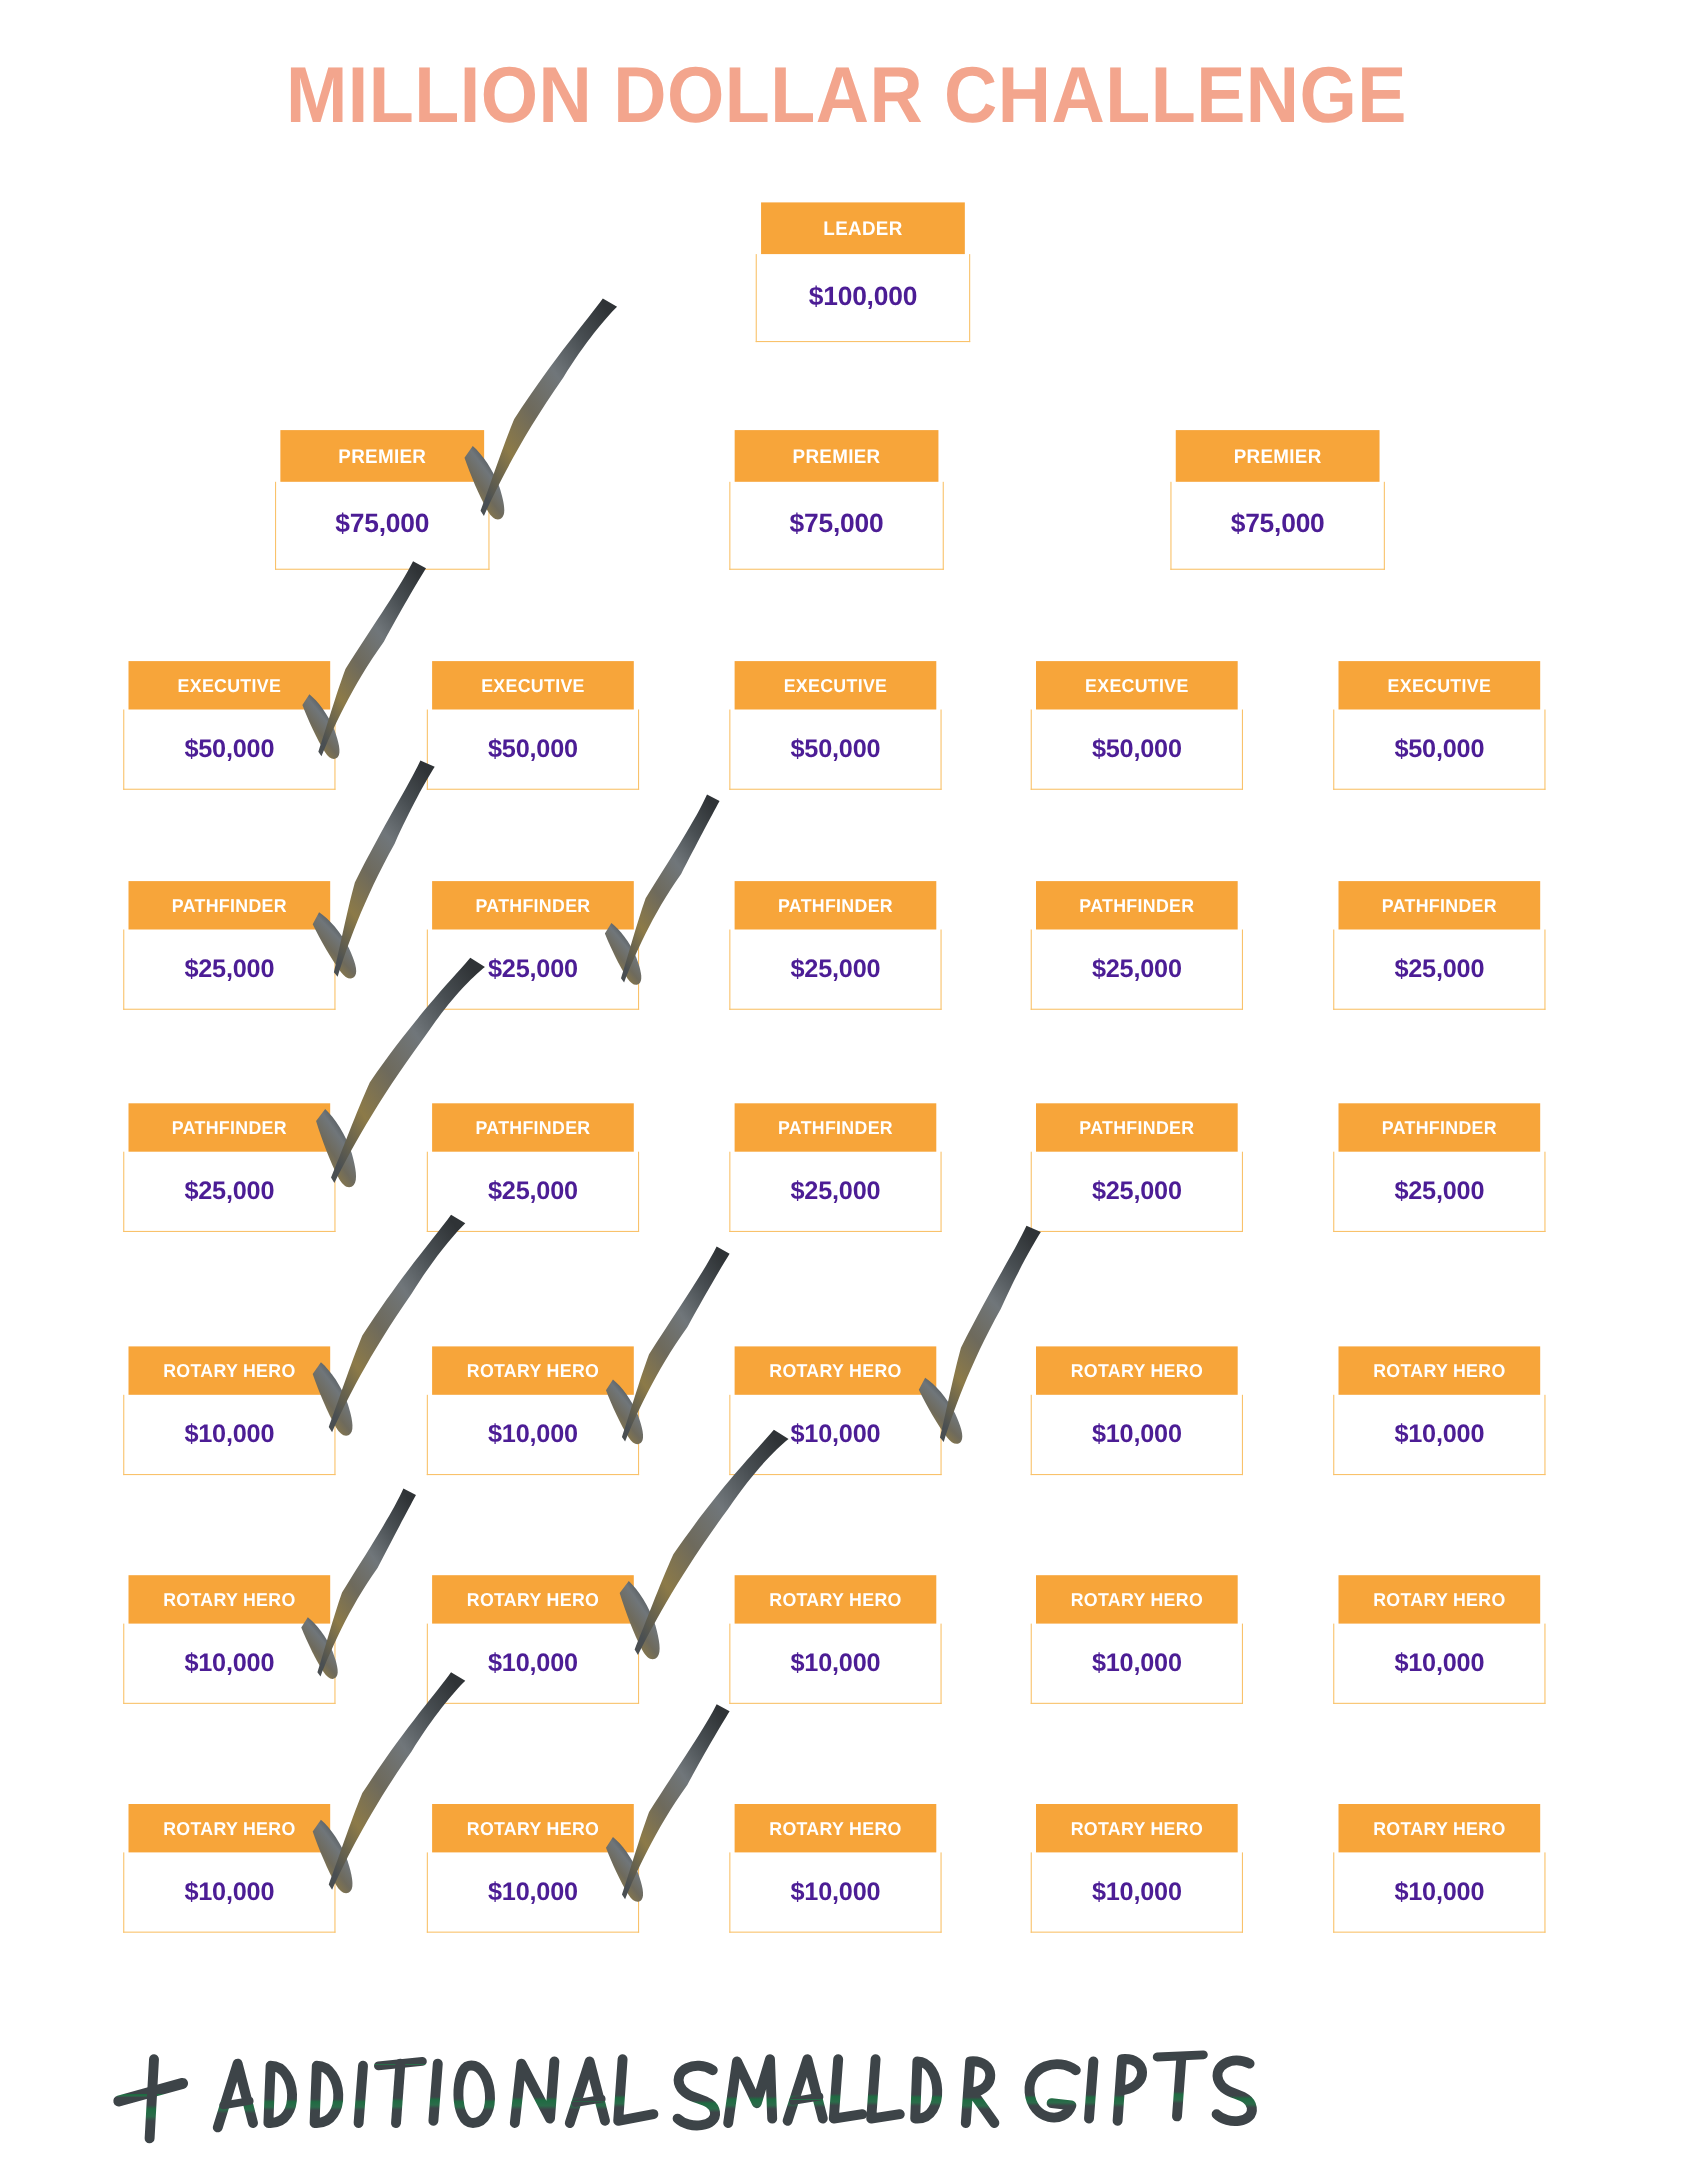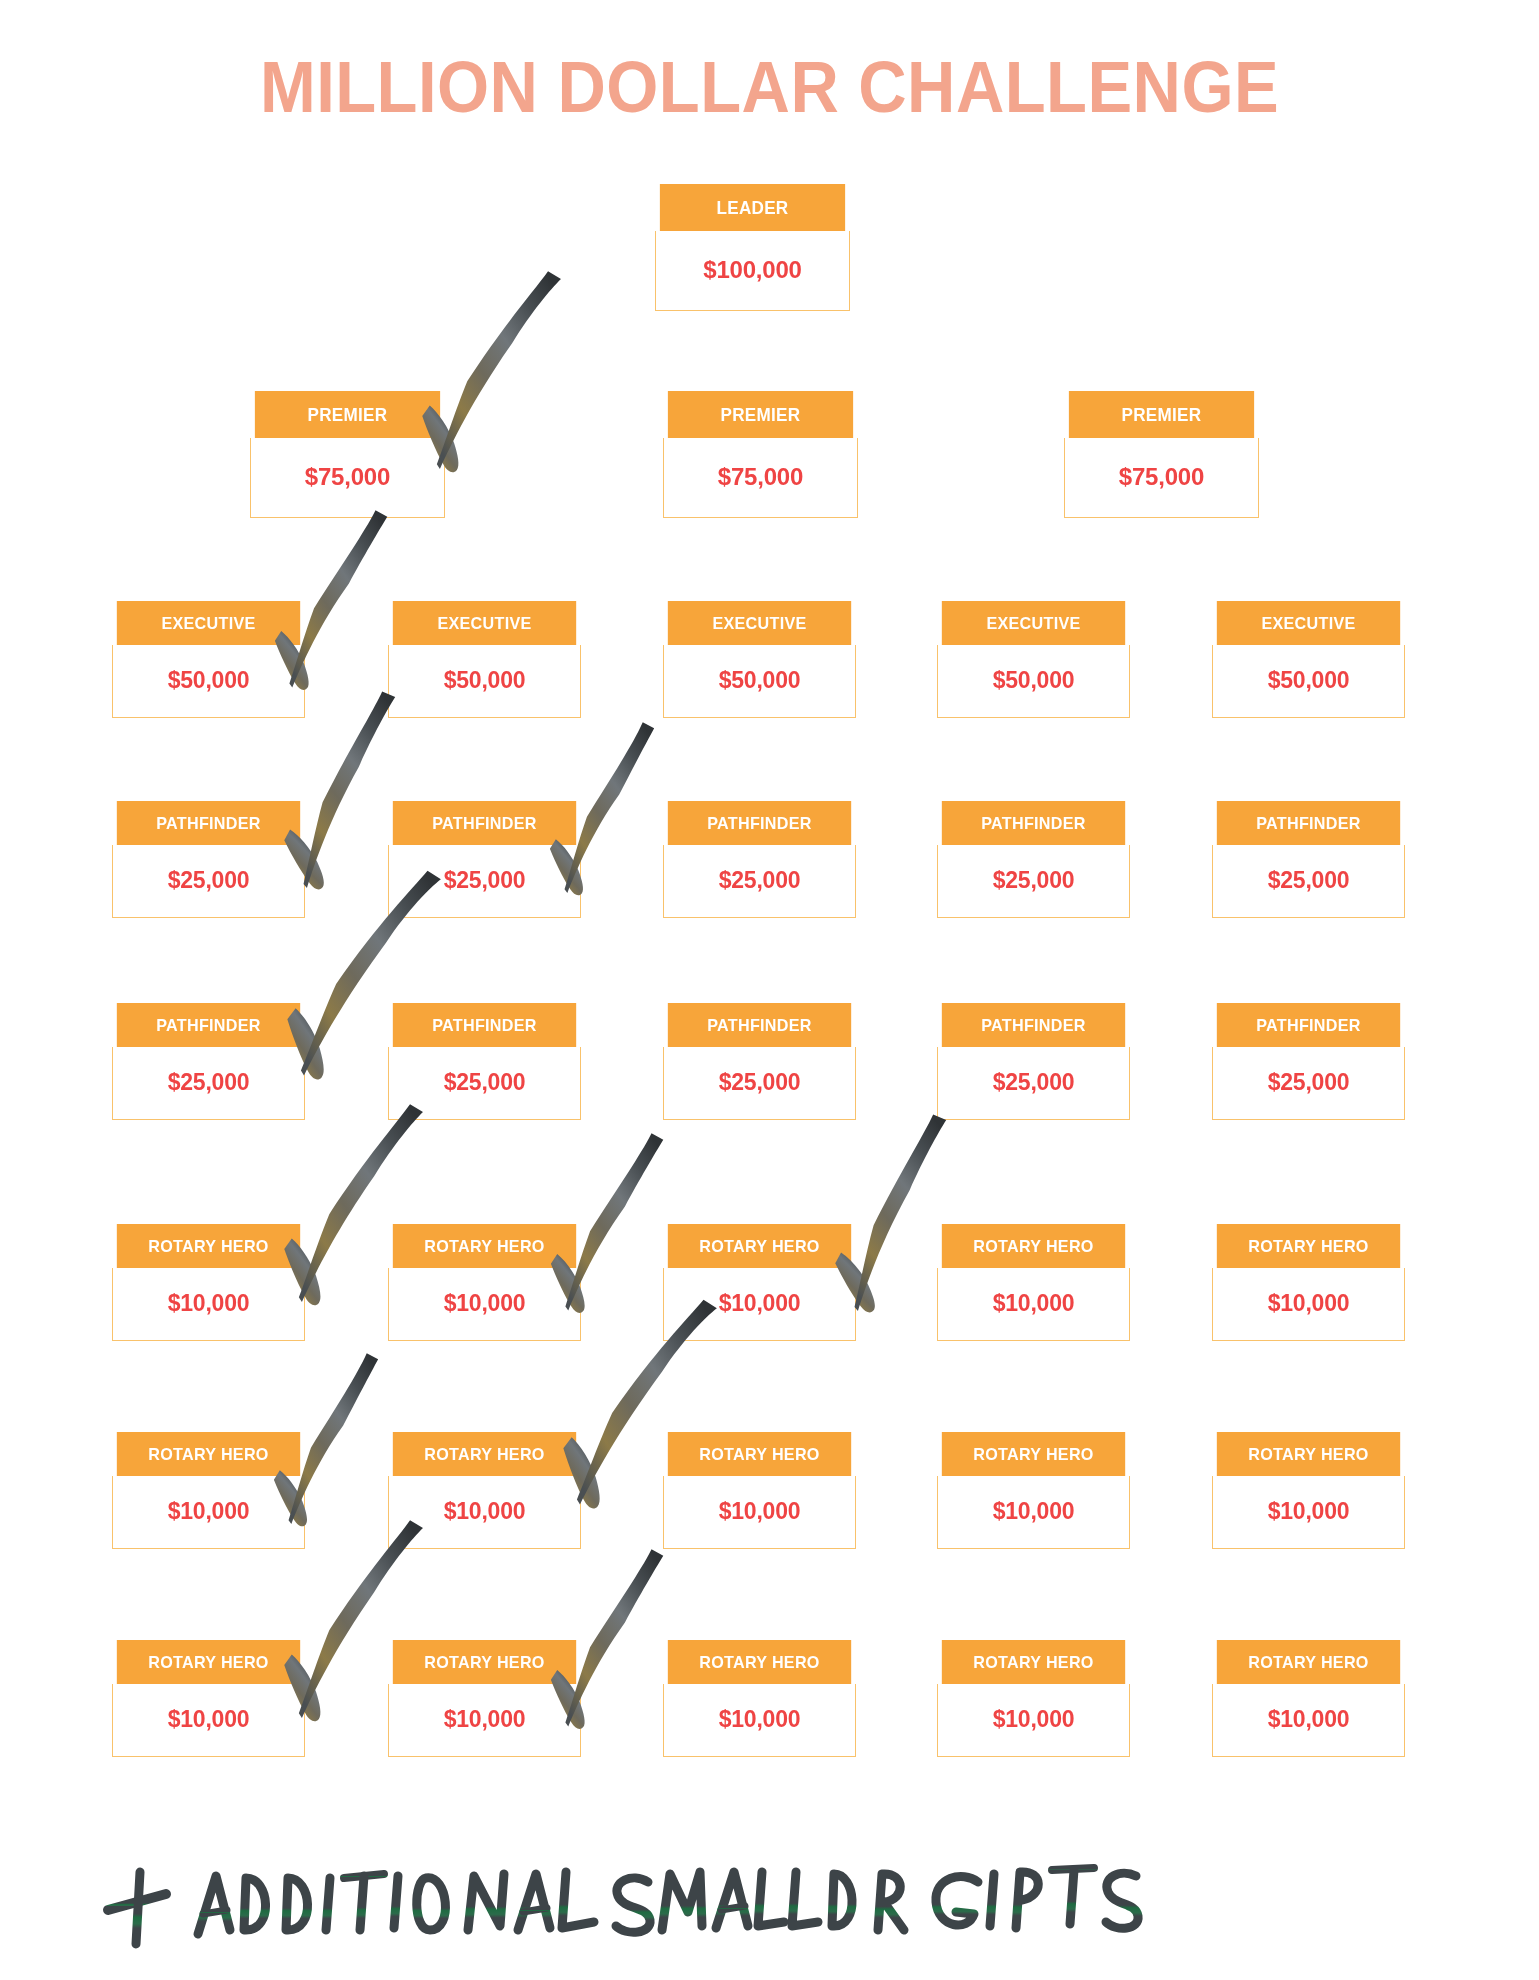--- a/index.html
+++ b/index.html
@@ -55,21 +55,21 @@
     overflow: hidden;
   }
   .card-body {
     background: #ffffff;
     border: 1.5px solid #f9c26b;
     border-top: none;
     text-align: center;
     font-family: "Liberation Sans", sans-serif;
     font-weight: bold;
     font-size: 23px;
-    color: #ef4444;
+    color: #4c1d95;
     padding: 22px 2px 23px 2px;
     letter-spacing: -0.2px;
     white-space: nowrap;
     overflow: hidden;
   }
   
   .card.big { width: 195px; }
   .card.big .card-header { font-size: 18px; padding: 15px 2px 14px 2px; }
   .card.big .card-body   { font-size: 24px; padding: 25px 2px 26px 2px; }
 
@@ -89,21 +89,21 @@
     height: 110px;
   }
   #handwritten-note svg { display: block; overflow: visible; }
 </style>
 </head>
 <body>
 
 <div id="page-title">MILLION DOLLAR CHALLENGE</div>
 
 <div id="card-layer">
-    <div class="card big" style="left: 655px; top: 184px;">
+    <div class="card big" style="left: 687px; top: 184px;">
       <div class="card-header">LEADER</div>
       <div class="card-body">$100,000</div>
     </div>
     <div class="card big" style="left: 250px; top: 391px;">
       <div class="card-header">PREMIER</div>
       <div class="card-body">$75,000</div>
     </div>
     <div class="card big" style="left: 663px; top: 391px;">
       <div class="card-header">PREMIER</div>
       <div class="card-body">$75,000</div>

